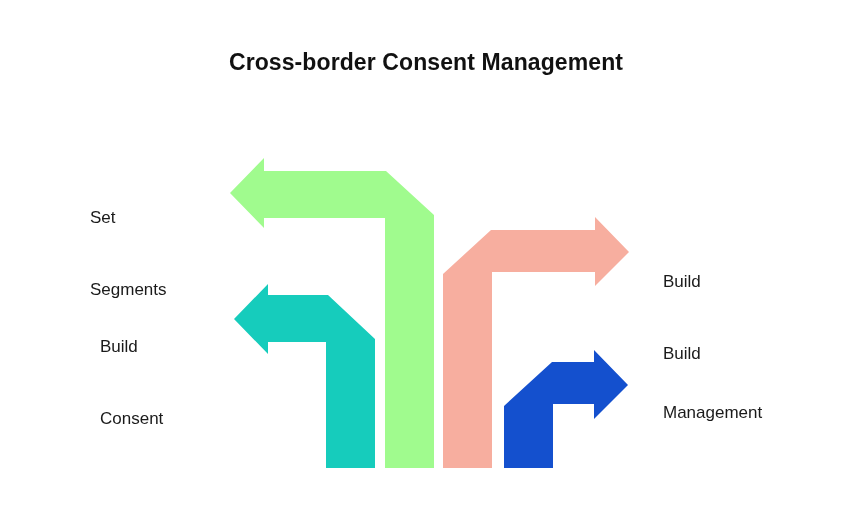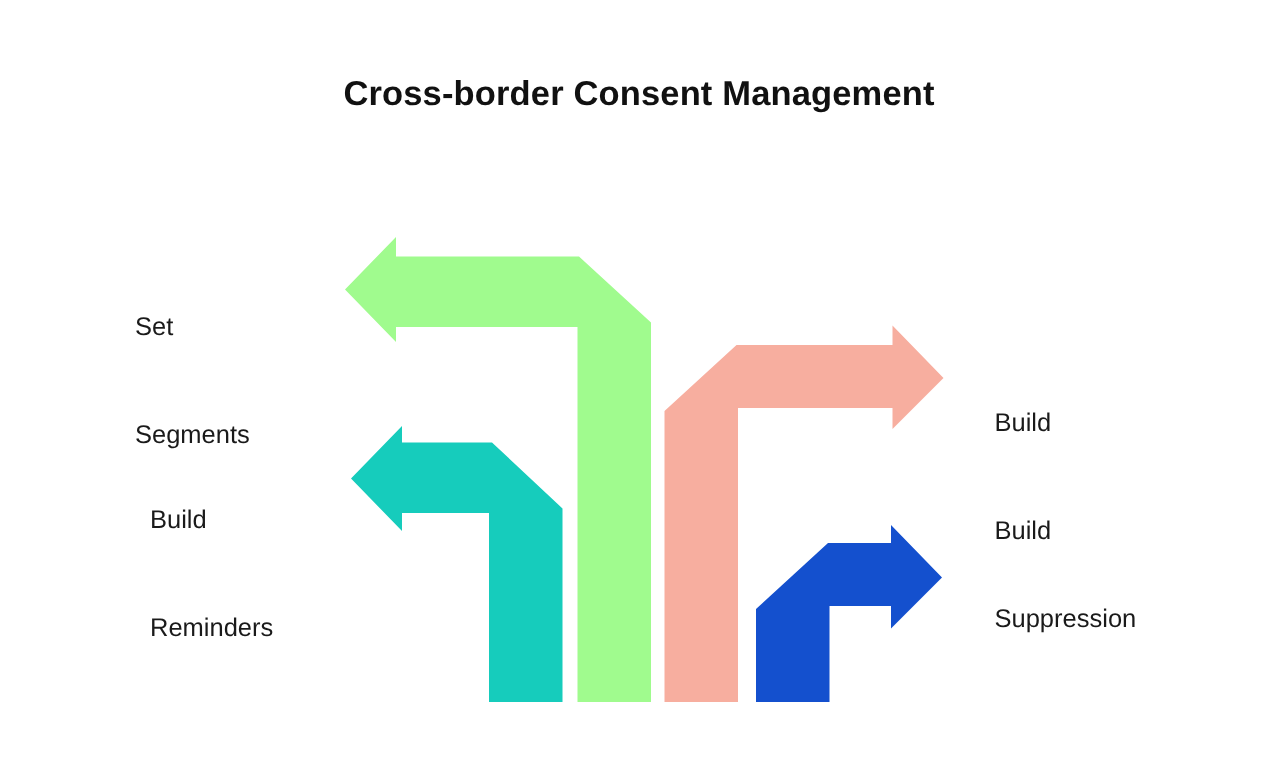--- a/index.html
+++ b/index.html
@@ -77,25 +77,25 @@
     <polygon points="628,385 594,350 594,362 552,362 504,406 504,468 553,468 553,404 594,404 594,419" fill="#1450ce"></polygon>
   </svg>
 
   <div class="node-label label-left" id="label-set-reminders">
     <div>Set</div>
     <div>Segments</div>
   </div>
 
   <div class="node-label label-left" id="label-create-segments">
     <div>Build</div>
-    <div>Reminders</div>
+    <div>Consent</div>
   </div>
 
   <div class="node-label label-right" id="label-build-supp">
     <div>Build</div>
     <div>Build</div>
   </div>
 
   <div class="node-label label-right" id="label-tag-subs">
-    <div>Suppression</div>
+    <div>Management</div>
   </div>
 
 </div>
 
 </body></html>

